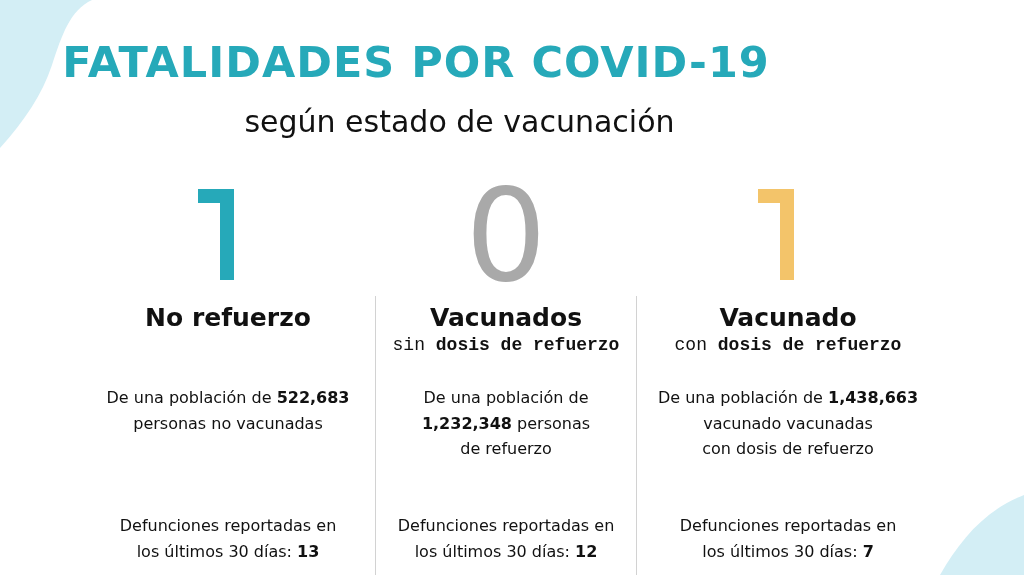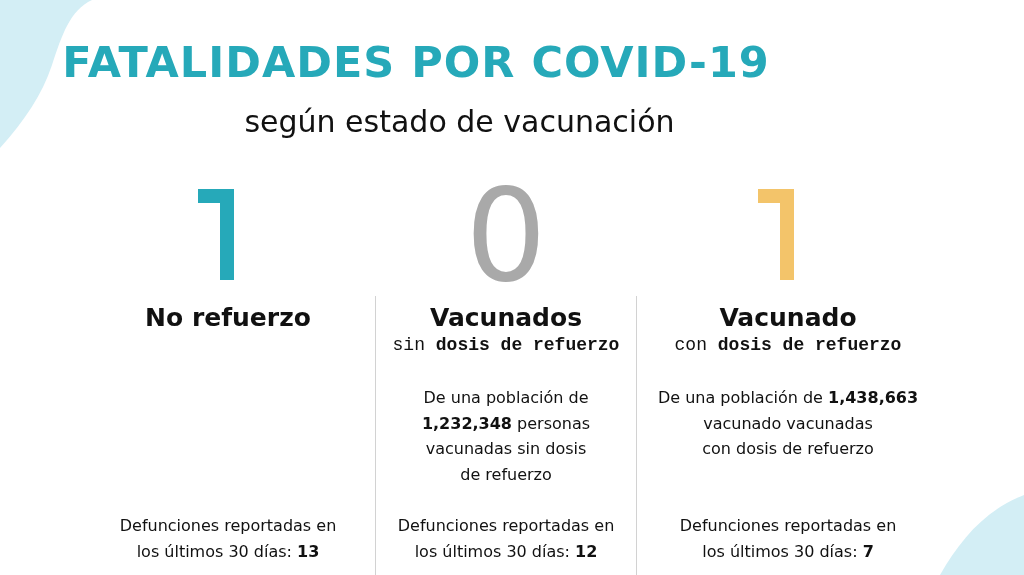--- a/index.html
+++ b/index.html
@@ -52,36 +52,39 @@
 
 <div class="divider" style="left:375px"></div>
 <div class="divider" style="left:636px"></div>
 
 <div class="col" style="left:88px;width:280px">
   <svg class="digit" style="left:110px;top:189px" width="50" height="92" viewBox="0 0 50 92">
     <polygon points="0,0 36,0 36,91 22,91 22,14 0,14" fill="#26a9b9"></polygon>
   </svg>
 
   <div class="head" style="top:303px">No refuerzo</div>
+  <div class="para" style="top:385px">
+    <div><span>De una población de </span><b>522,683</b></div>
+    <div>personas no vacunadas</div>
+  </div>
   <div class="para" style="top:513px">
     <div>Defunciones reportadas en</div>
     <div><span>los últimos 30 días: </span><b>13</b></div>
   </div>
 </div>
 
 <div class="col" style="left:376px;width:260px">
   <div class="digit" style="left:0;right:0;top:176px;text-align:center;font-size:128px;line-height:120px;color:#a9a9a9;font-family:'DejaVu Sans',sans-serif;">0</div>
   <div class="head" style="top:303px">Vacunados</div>
   <div class="sub" style="top:333px">
     <span>sin </span><b>dosis de refuerzo</b>
   </div>
   <div class="para" style="top:385px">
     <div>De una población de</div>
     <div><b>1,232,348</b><span> personas</span></div>
-    <div>vacunadas sin dosis</div>
     <div>de refuerzo</div>
   </div>
   <div class="para" style="top:513px">
     <div>Defunciones reportadas en</div>
     <div><span>los últimos 30 días: </span><b>12</b></div>
   </div>
 </div>
 
 <div class="col" style="left:640px;width:296px">
   <svg class="digit" style="left:118px;top:189px" width="50" height="92" viewBox="0 0 50 92">

